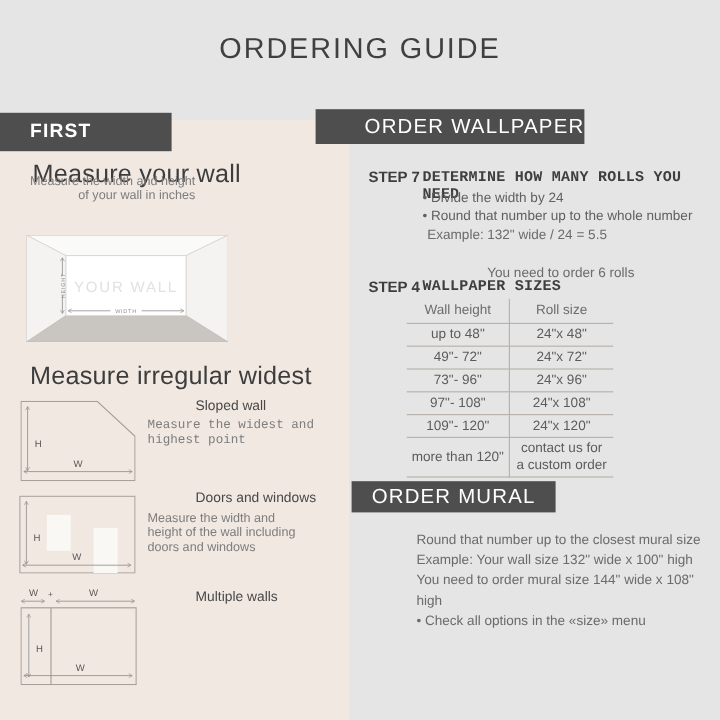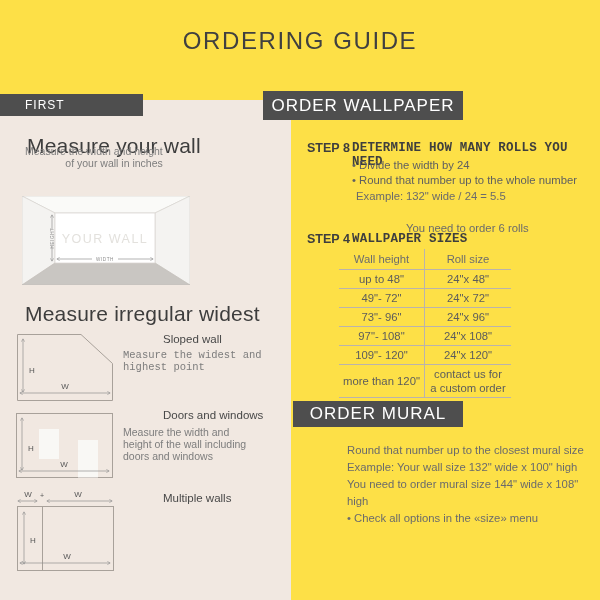--- a/index.html
+++ b/index.html
@@ -1,28 +1,28 @@
 <!DOCTYPE html>
 <html><head>
 <meta charset="utf-8">
 <style>
   html,body { margin:0; padding:0; background:#ffffff; }
   body { width:600px; height:600px; font-family:"Liberation Sans", sans-serif; }
-  .stage { position:relative; width:600px; height:600px; overflow:hidden; background:#fde047; }
+  .stage { position:relative; width:600px; height:600px; overflow:hidden; background:#e5e5e5; }
   .abs { position:absolute; }
 
   .page-title { position:absolute; left:0; top:27px; width:600px; text-align:center;
     font-size:24px; letter-spacing:1.6px; color:#404040; font-weight:400; }
 
   .beige { position:absolute; left:0; top:100px; width:291px; height:500px; background:#f1e8e1; }
 
   .bar { position:absolute; background:#4e4e4e; color:#ffffff; display:flex; align-items:center;
     letter-spacing:1px; font-weight:400; }
-  .bar-first { left:0; top:94px; width:143px; height:22px; padding-left:25px; box-sizing:border-box; font-size:12px; }
-  .bar-wallpaper { left:263px; top:91px; width:200px; height:29px; justify-content:center; font-size:17px; }
+  .bar-first { left:0; top:94px; width:143px; height:32px; padding-left:25px; box-sizing:border-box; font-size:16px;font-weight:bold; }
+  .bar-wallpaper { left:263px; top:91px; width:224px; height:29px; justify-content:flex-end; font-size:17px; }
   .bar-mural { left:293px; top:401px; width:170px; height:26px; justify-content:center; font-size:17px; }
 
   .h-left { position:absolute; font-size:21px; color:#3d3d3d; font-weight:400; letter-spacing:0.2px; }
   .desc { position:absolute; font-size:10.5px; line-height:12px; color:#7d7d7d; white-space:pre-line; }
   .item-title { position:absolute; font-size:11.5px; font-weight:400; color:#484848;margin-left:40px; }
 
   .step-label { position:absolute; font-size:12.5px; font-weight:700; color:#3e3e3e; }
   .step-title { position:absolute; font-size:12.5px; font-weight:700; color:#3e3e3e; letter-spacing:0.2px;font-family:Liberation Mono, monospace; }
   .bullets { position:absolute; font-size:11.3px; line-height:15px; color:#606060; }
   .example { position:absolute; font-size:11.3px; color:#6b6b6b; }
@@ -122,21 +122,21 @@
     <line x1="30" y1="14" x2="95" y2="14" stroke="#8f8f8f" stroke-width="0.7" marker-start="url(#arw)" marker-end="url(#arw)"></line>
     <rect x="0.5" y="19.5" width="96" height="64" fill="none" stroke="#a8a19a" stroke-width="1"></rect>
     <line x1="25.5" y1="19.5" x2="25.5" y2="83.5" stroke="#a8a19a" stroke-width="1"></line>
     <line x1="7" y1="25" x2="7" y2="77" stroke="#8f8f8f" stroke-width="0.7" marker-start="url(#arw)" marker-end="url(#arw)"></line>
     <line x1="3" y1="76" x2="93" y2="76" stroke="#8f8f8f" stroke-width="0.7" marker-start="url(#arw)" marker-end="url(#arw)"></line>
     <text x="13" y="56" font-size="8" fill="#575757">H</text>
     <text x="50" y="72" text-anchor="middle" font-size="8" fill="#575757">W</text>
   </svg>
   <div class="item-title" style="left:123px; top:492px;">Multiple walls</div>
 
-  <div class="step-label" style="left:307px; top:141px;">STEP 8</div>
+  <div class="step-label" style="left:307px; top:141px;">STEP 7</div>
   <div class="step-title" style="left:352px; top:141px;">DETERMINE HOW MANY ROLLS YOU NEED</div>
 
   <div class="bullets" style="left:352px; top:158px;">
     <div>• Divide the width by 24</div>
     <div>• Round that number up to the whole number</div>
   </div>
 
   <div class="example" style="left:356px; top:190px;">Example:</div>
   <div class="example" style="left:406px; top:190px;">132" wide / 24 = 5.5</div>
   <div class="example" style="left:406px; top:207px;margin-top:15px;">You need to order 6 rolls</div>

